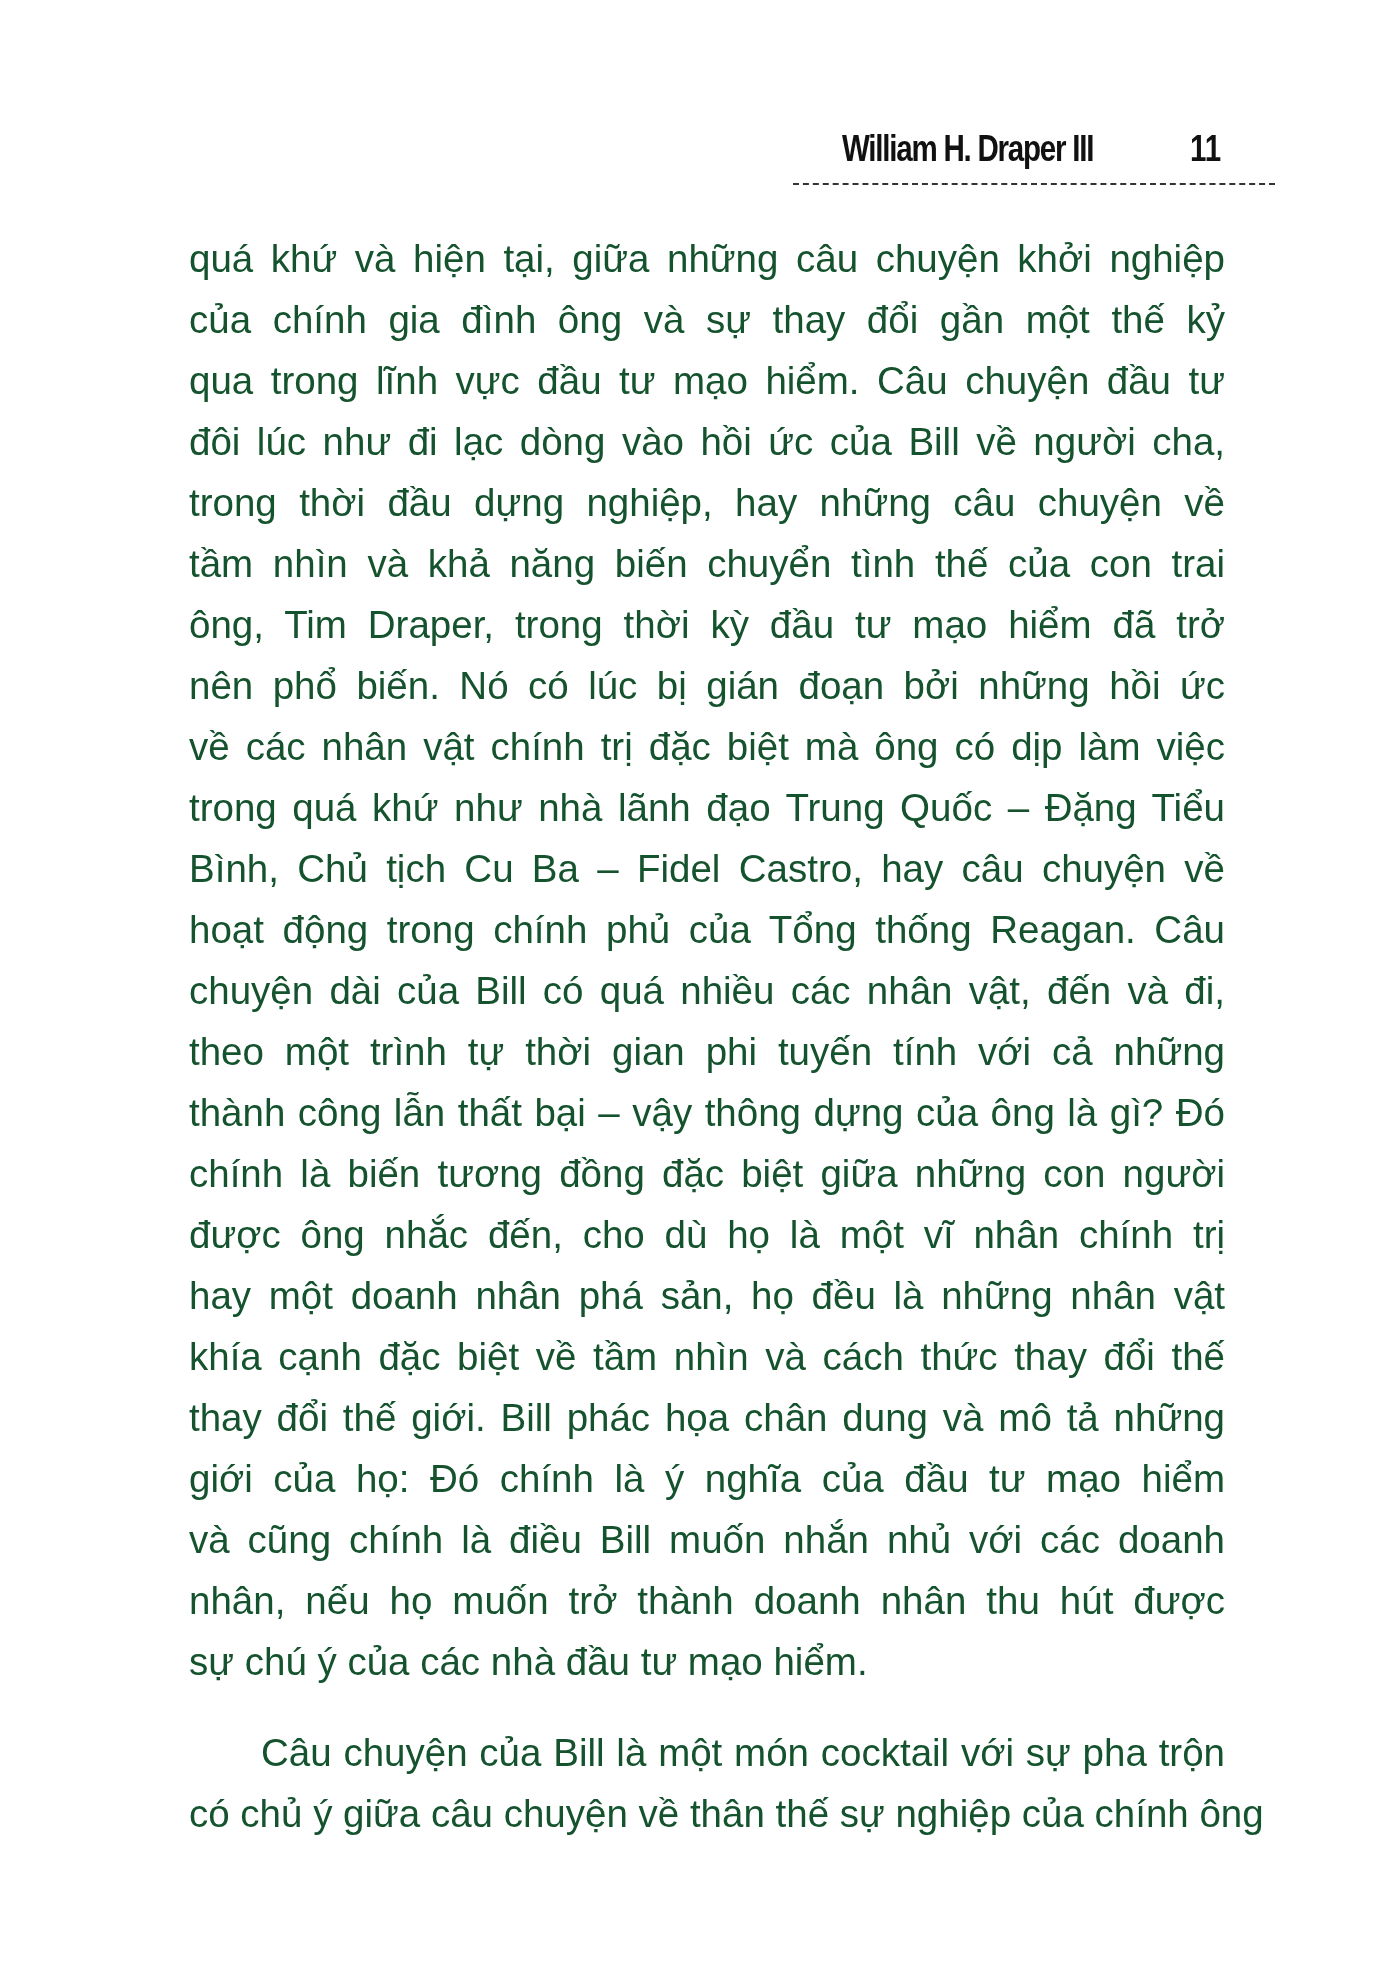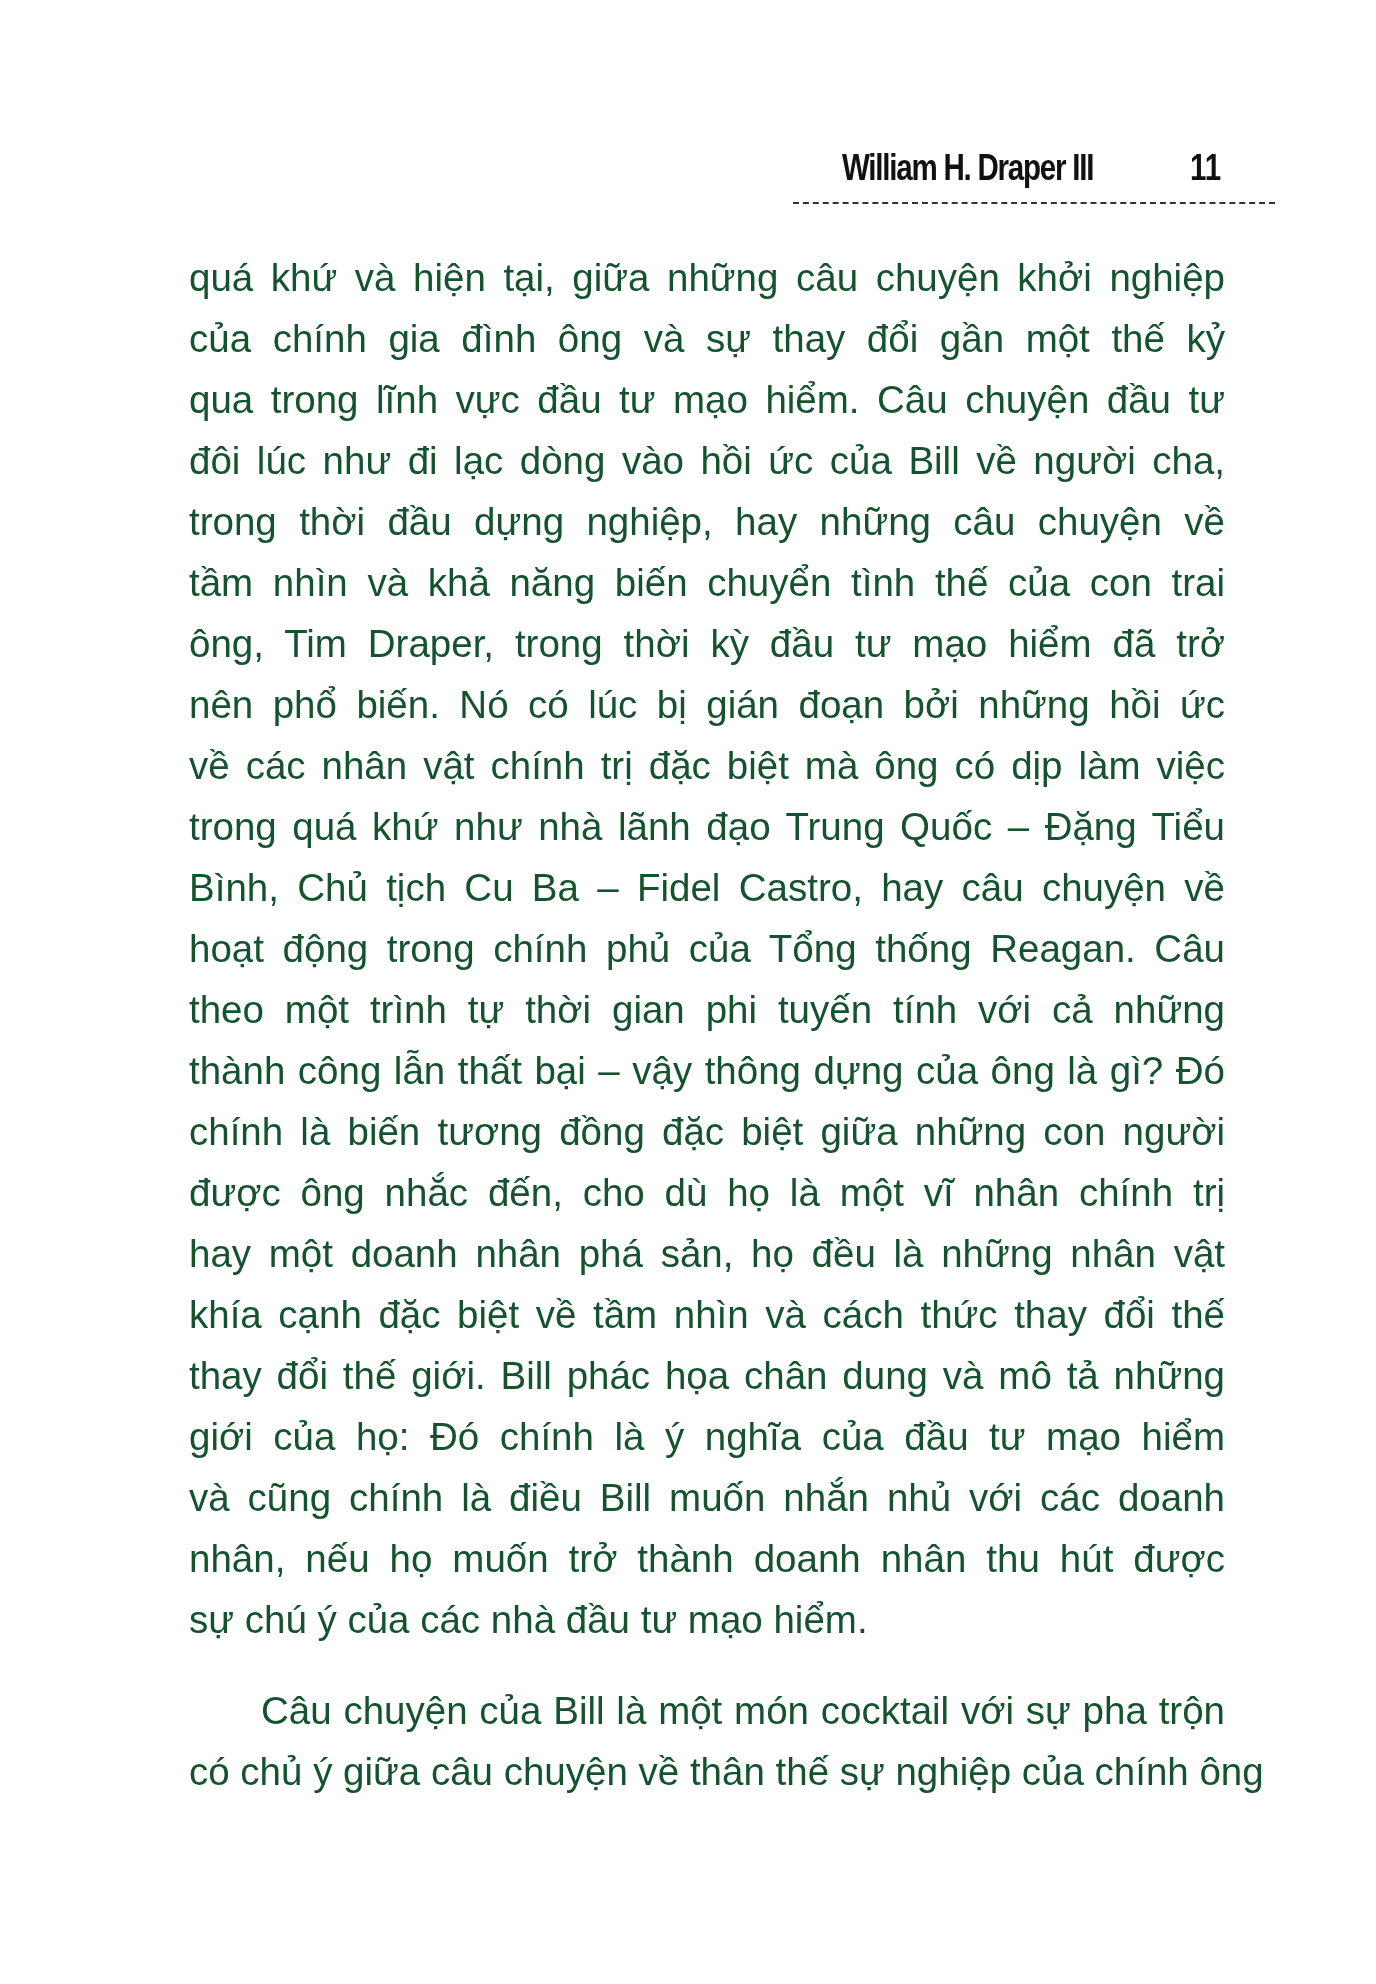--- a/index.html
+++ b/index.html
@@ -1,17 +1,17 @@
 <!DOCTYPE html>
 <html><head>
 <meta charset="utf-8">
 <style>
   html, body { margin: 0; padding: 0; background: #ffffff; }
   body { width: 1376px; height: 1984px; position: relative; overflow: hidden; }
-  .page { position: absolute; left: 0; top: 0; width: 1376px; height: 1460px; background: #ffffff; margin-top: 19px; }
+  .page { position: absolute; left: 0; top: 0; width: 1376px; height: 1460px; background: #ffffff; }
   .running-header {
     position: absolute; left: 800px; top: 128px; width: 420px; height: 50px;
     font-family: "Liberation Sans", sans-serif; color: #111;
   }
   .header-title {
     position: absolute; left: 42px; top: 0; font-size: 36px; font-weight: bold;
     letter-spacing: -1.5px; transform: scaleX(0.82); transform-origin: left center;
   }
   .header-page {
     position: absolute; left: 390px; top: 0; font-size: 36px; font-weight: bold;
@@ -50,20 +50,21 @@
       <span class="line">qua trong lĩnh vực đầu tư mạo hiểm. Câu chuyện đầu tư</span>
       <span class="line">đôi lúc như đi lạc dòng vào hồi ức của Bill về người cha,</span>
       <span class="line">trong thời đầu dựng nghiệp, hay những câu chuyện về</span>
       <span class="line">tầm nhìn và khả năng biến chuyển tình thế của con trai</span>
       <span class="line">ông, Tim Draper, trong thời kỳ đầu tư mạo hiểm đã trở</span>
       <span class="line">nên phổ biến. Nó có lúc bị gián đoạn bởi những hồi ức</span>
       <span class="line">về các nhân vật chính trị đặc biệt mà ông có dịp làm việc</span>
       <span class="line">trong quá khứ như nhà lãnh đạo Trung Quốc – Đặng Tiểu</span>
       <span class="line">Bình, Chủ tịch Cu Ba – Fidel Castro, hay câu chuyện về</span>
       <span class="line">hoạt động trong chính phủ của Tổng thống Reagan. Câu</span>
+      <span class="line">chuyện dài của Bill có quá nhiều các nhân vật, đến và đi,</span>
       <span class="line">theo một trình tự thời gian phi tuyến tính với cả những</span>
       <span class="line">thành công lẫn thất bại – vậy thông dựng của ông là gì? Đó</span>
       <span class="line">chính là biến tương đồng đặc biệt giữa những con người</span>
       <span class="line">được ông nhắc đến, cho dù họ là một vĩ nhân chính trị</span>
       <span class="line">hay một doanh nhân phá sản, họ đều là những nhân vật</span>
       <span class="line">khía cạnh đặc biệt về tầm nhìn và cách thức thay đổi thế</span>
       <span class="line">thay đổi thế giới. Bill phác họa chân dung và mô tả những</span>
       <span class="line">giới của họ: Đó chính là ý nghĩa của đầu tư mạo hiểm</span>
       <span class="line">và cũng chính là điều Bill muốn nhắn nhủ với các doanh</span>
       <span class="line">nhân, nếu họ muốn trở thành doanh nhân thu hút được</span>

